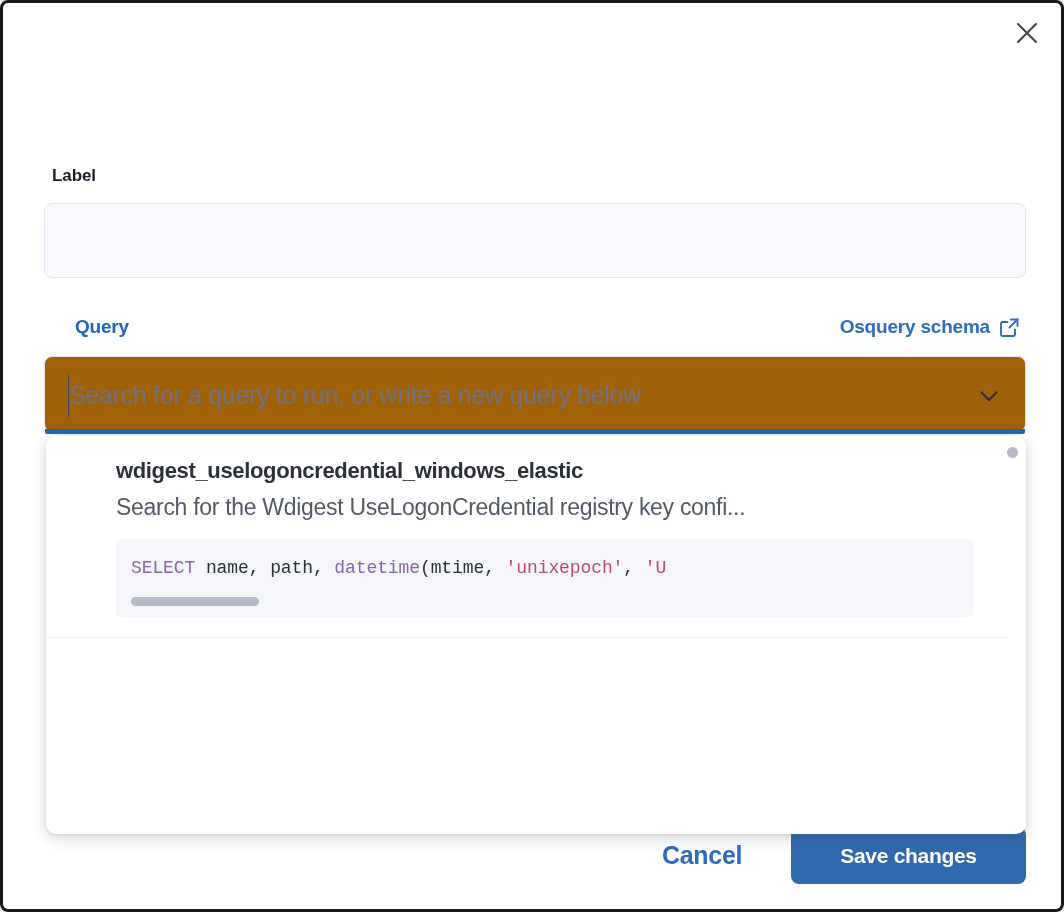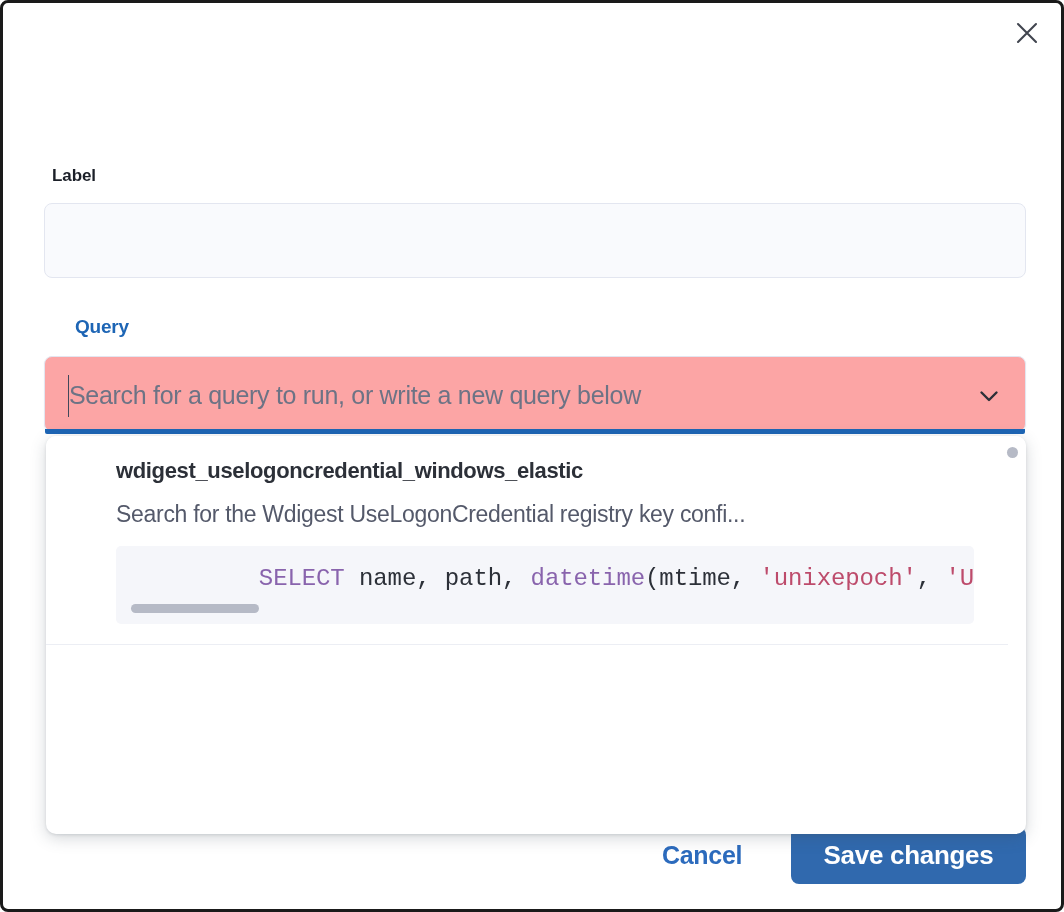--- a/index.html
+++ b/index.html
@@ -114,21 +114,21 @@
   #osquery-schema-link svg { display:block; }
 
   
   #query-combobox {
     position: absolute;
     left: 41px;
     top: 353px;
     width: 982px;
     height: 76px;
     box-sizing: border-box;
-    background: #fca5a5;
+    background: #a16207;
     border: 1px solid #e3e6f0;
     border-radius: 8px;
     box-shadow: 0 1px 2px rgba(60,72,88,0.06);
   }
   #query-combobox::after {
     content: "";
     position: absolute;
     left: 0;
     right: 0;
     bottom: -3px;
@@ -204,21 +204,21 @@
   #save-button {
     position: absolute;
     left: 788px;
     top: 12px;
     width: 235px;
     height: 57px;
     background: #3069ae;
     border: none;
     border-radius: 8px;
     color: #ffffff;
-    font-size: 26px;
+    font-size: 21px;
     font-weight: 700;
     font-family: "Liberation Sans", sans-serif;
     letter-spacing: -0.3px;
     cursor: pointer;
     display: flex;
     align-items: center;
     justify-content: center;
   }
 
   
@@ -245,42 +245,41 @@
     color: #2c3038;
     letter-spacing: -0.35px;
     margin: 0 0 0 70px;
     white-space: nowrap;
   }
   .option-desc {
     font-size: 23px;
     font-weight: 400;
     color: #54596a;
     letter-spacing: -0.3px;
-    margin: 17px 0 0 70px;
+    margin: 10px 0 0 70px;
     white-space: nowrap;
   }
   .option-code {
     position: relative;
     margin: 18px 0 0 70px;
     width: 858px;
     background: #f5f6fa;
     border-radius: 5px;
     padding: 20px 0 0 0;
     height: 78px;
     box-sizing: border-box;
     overflow: hidden;
   }
   .code-line {
     font-family: "Liberation Mono", monospace;
-    font-size: 24px;
+    font-size: 18px;
     letter-spacing: -0.1px;
     white-space: pre;
     padding-left: 15px;
     line-height: 1.1;
-    text-align: right;
   }
   .tok-kw   { color: #8964ad; }
   .tok-fn   { color: #8964ad; }
   .tok-str  { color: #bd4b6b; }
   .tok-plain{ color: #2c3038; }
 
   .code-hscroll {
     position: absolute;
     left: 15px;
     bottom: 11px;
@@ -319,20 +318,30 @@
       </svg>
     </span>
   </button>
 
 
   <div id="label-caption" class="field-label">Label</div>
   <textarea id="label-input" placeholder="" style=""></textarea>
 
   <div id="query-caption">Query</div>
 
+  <a id="osquery-schema-link">
+    <span>Osquery schema</span>
+    <span>
+      <svg width="21" height="21" viewBox="0 0 21 21" fill="none">
+        <path d="M12 2.5h6.5V9" stroke="#2c6bbd" stroke-width="1.9" stroke-linecap="round" stroke-linejoin="round"></path>
+        <path d="M18.5 2.5 L10.5 10.5" stroke="#2c6bbd" stroke-width="1.9" stroke-linecap="round"></path>
+        <path d="M16 12.5v5a1.5 1.5 0 0 1-1.5 1.5h-11A1.5 1.5 0 0 1 2 17.5v-11A1.5 1.5 0 0 1 3.5 5h5" stroke="#2c6bbd" stroke-width="1.9" stroke-linecap="round" stroke-linejoin="round"></path>
+      </svg>
+    </span>
+  </a>
 
   <div id="query-combobox">
     <div id="query-caret"></div>
     <input id="query-search-input" type="text" placeholder="Search for a query to run, or write a new query below" style="">
     <span id="combobox-chevron">
       <svg width="26" height="26" viewBox="0 0 26 26" fill="none">
         <path d="M5.5 9.5 L13 17 L20.5 9.5" stroke="#2c3038" stroke-width="2.4" stroke-linecap="round" stroke-linejoin="round"></path>
       </svg>
     </span>
   </div>

